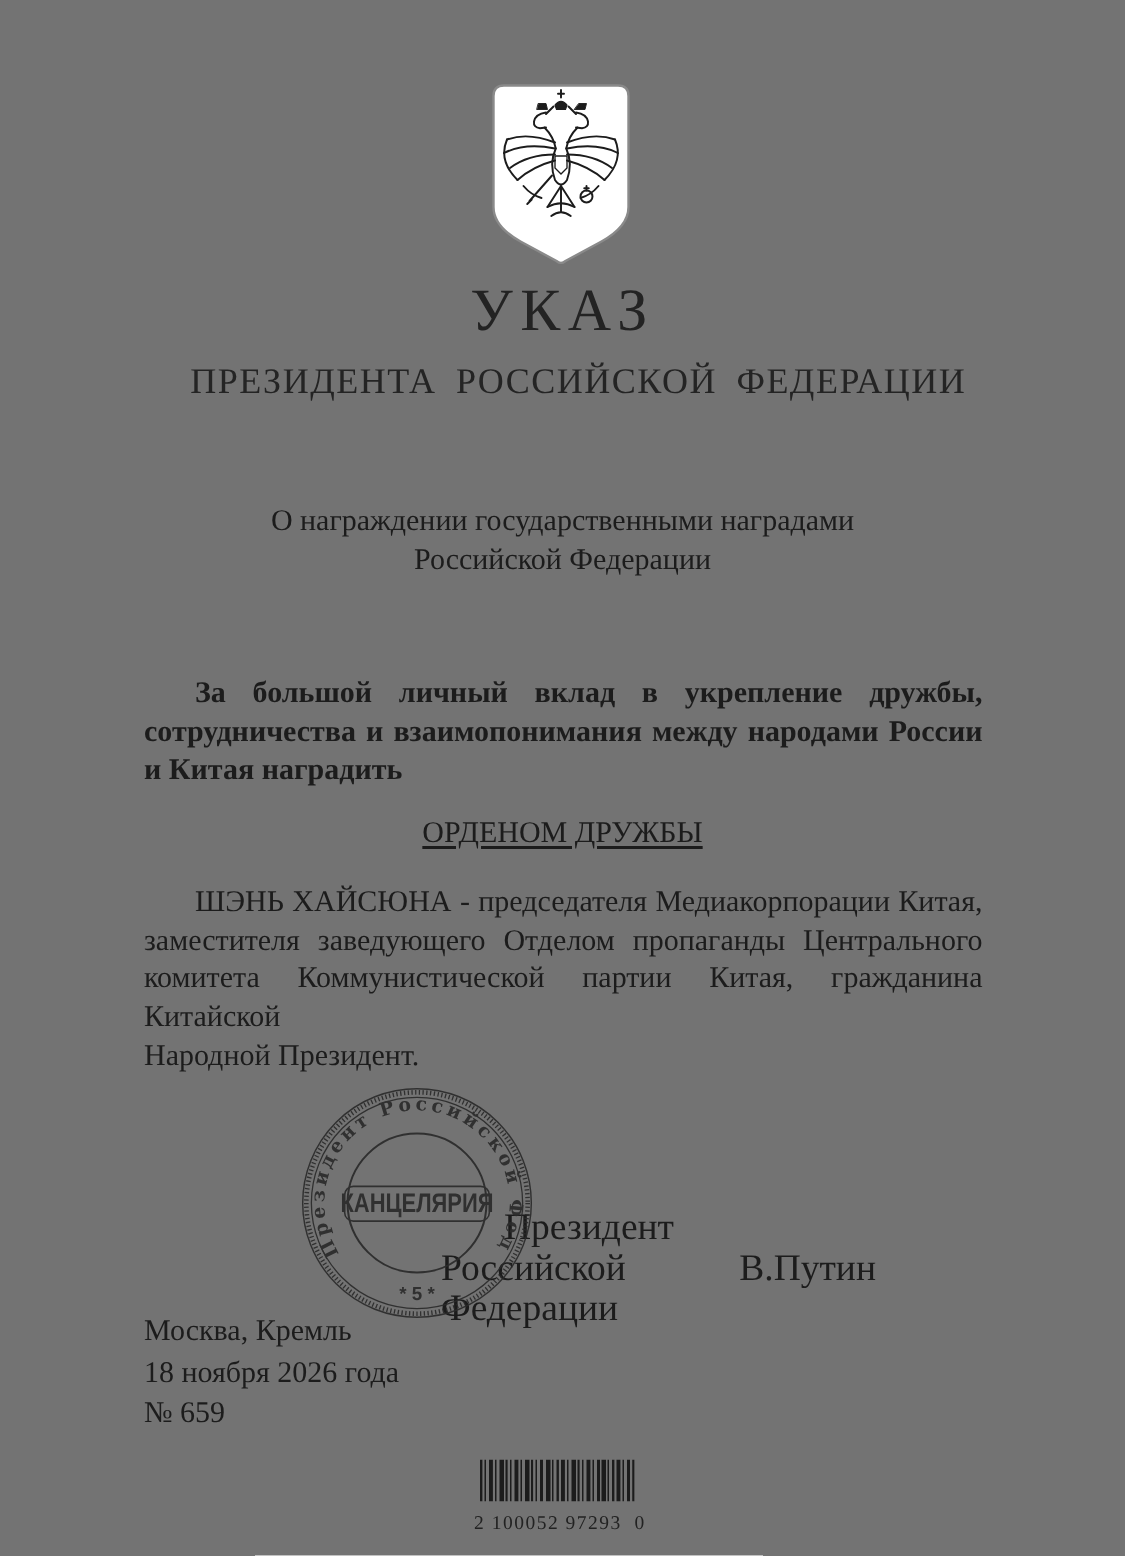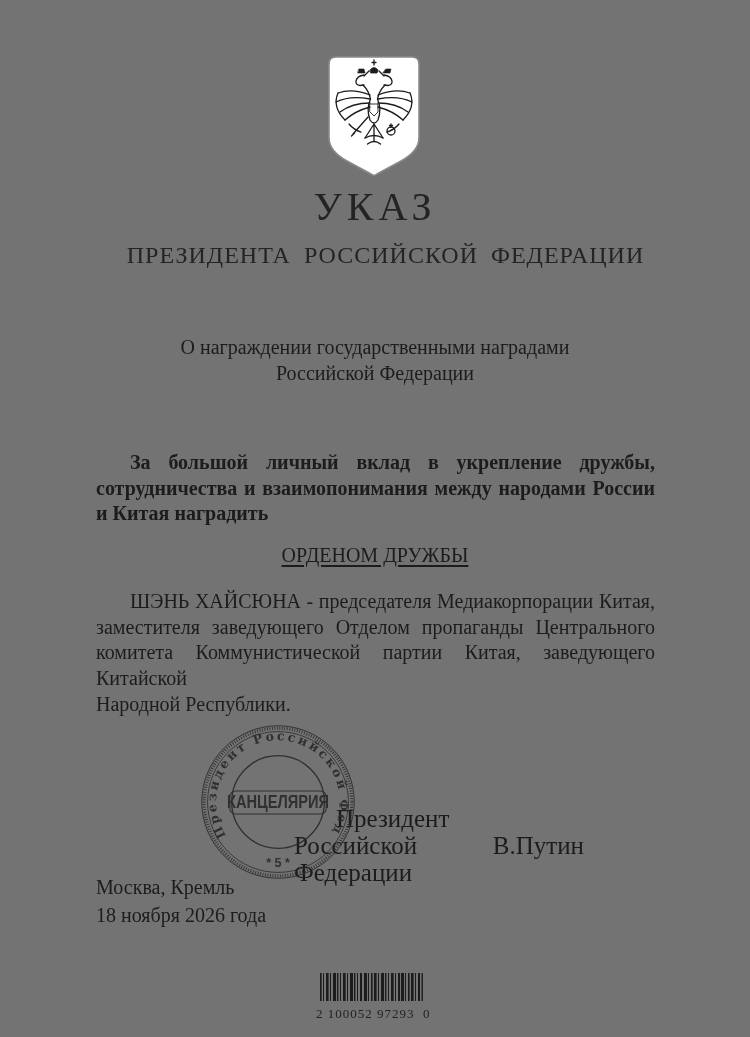--- a/index.html
+++ b/index.html
@@ -128,22 +128,22 @@
     <div class="pline last">и Китая наградить</div>
   </div>
 
   <div class="abs award">
     <span>ОРДЕНОМ ДРУЖБЫ</span>
   </div>
 
   <div class="abs para recipient">
     <div class="pline first">ШЭНЬ ХАЙСЮНА - председателя Медиакорпорации Китая,</div>
     <div class="pline">заместителя заведующего Отделом пропаганды Центрального</div>
-    <div class="pline">комитета Коммунистической партии Китая, заведующего Китайской</div>
-    <div class="pline last">Народной Республики.</div>
+    <div class="pline">комитета Коммунистической партии Китая, гражданина Китайской</div>
+    <div class="pline last">Народной Президент.</div>
   </div>
 
   <div class="abs signature">
     <div class="sig-line1">Президент</div>
     <div class="sig-line2">
       <span>Российской Федерации</span>
       <span>В.Путин</span>
     </div>
   </div>
 
@@ -161,20 +161,21 @@
     <text font-family="DejaVu Serif, serif" font-size="13" font-weight="bold" fill="#2b2b2b" letter-spacing="2.6">
       <textPath href="#ringPath" startOffset="2">Президент Российской Федерации</textPath>
     </text>
     <text x="0" y="0" transform="translate(85,91.5) scale(0.82,1)" text-anchor="middle" font-family="Liberation Sans, sans-serif" font-size="18.5" font-weight="bold" fill="#2b2b2b">КАНЦЕЛЯРИЯ</text>
     <text x="85" y="152" text-anchor="middle" font-family="Liberation Sans, sans-serif" font-size="13" font-weight="bold" fill="#2b2b2b">* 5 *</text>
   </svg>
 
   <div class="abs place-date">
     <div>Москва, Кремль</div>
     <div>18 ноября 2026 года</div>
+    <div>№ 659</div>
   </div>
 
   <div class="abs barcode-wrap">
     <svg width="104" height="28" viewBox="0 0 104 28" xmlns="http://www.w3.org/2000/svg">
       <g fill="#1c1c1c">
         <rect x="0" width="1.6" height="28"></rect>
           <rect x="3" width="1" height="28"></rect>
         <rect x="6" width="2.6" height="28"></rect>
           <rect x="10" width="1" height="28"></rect>
         <rect x="13" width="3" height="28"></rect>

